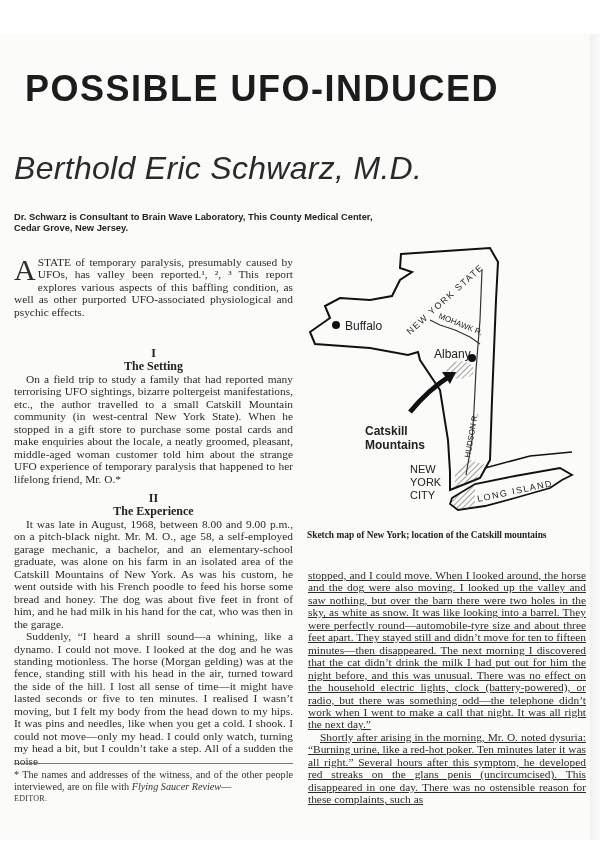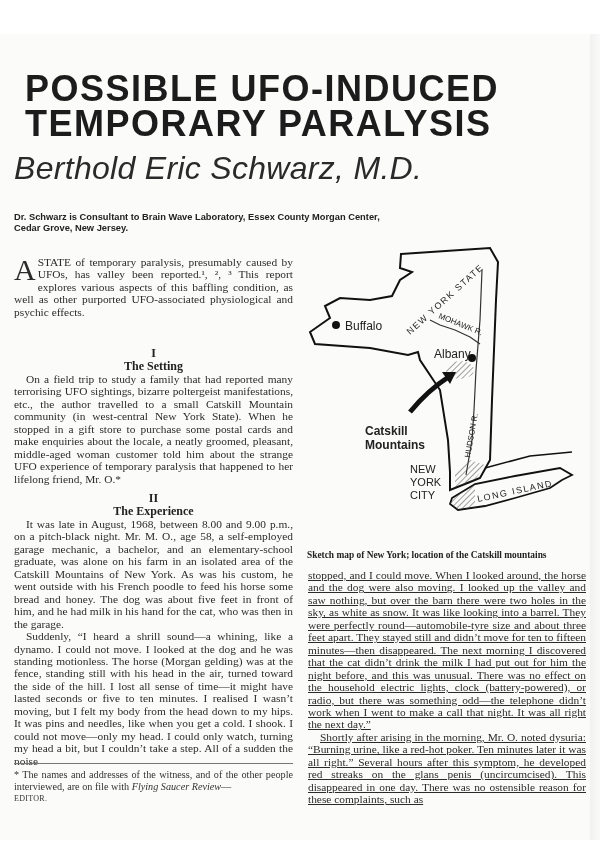--- a/index.html
+++ b/index.html
@@ -20,38 +20,37 @@
   .dropcap { float:left; font-size:30px; line-height:24px; margin:2px 2px 0 0; font-family:"Liberation Serif", serif; }
   .sec-num, .sec-title { text-align:center; font-weight:bold; font-family:"Liberation Serif", serif; font-size:12px; line-height:13px; color:#222; }
   .s1 { position:absolute; left:14px; top:347px; width:279px; }
   .s2 { position:absolute; left:14px; top:492px; width:279px; }
   .rule { position:absolute; left:14px; top:763px; width:279px; height:1px; background:#777; }
   .footnote { position:absolute; left:14px; top:769px; width:279px; font-family:"Liberation Serif", serif;
               font-size:10.2px; line-height:11.5px; color:#333; text-align:justify; }
   .footnote .sc { font-size:8px; letter-spacing:0.3px; }
   .map { position:absolute; left:300px; top:240px; width:290px; height:275px; }
   .caption { position:absolute; left:307px; top:530px; font-family:"Liberation Serif", serif; font-weight:bold;
-             font-size:9.4px; color:#222; white-space:nowrap;margin-top:20px; }
+             font-size:9.4px; color:#222; white-space:nowrap; }
   .rcol { position:absolute; left:308px; top:569px; width:278px;text-decoration:underline; }
 </style>
 </head>
 <body>
 
 <div class="scan"></div>
 <div class="edge"></div>
 
 <h1 class="title">
   <span>POSSIBLE UFO-INDUCED</span><br>
-  <span>TEMPORARY PARALYSIS</span>
 </h1>
 
 <div class="author">Berthold Eric Schwarz, M.D.</div>
 
 <div class="affil">
-  <span>Dr. Schwarz is Consultant to Brain Wave Laboratory, Essex County Morgan Center,</span><br>
+  <span>Dr. Schwarz is Consultant to Brain Wave Laboratory, This County Medical Center,</span><br>
   <span>Cedar Grove, New Jersey.</span>
 </div>
 
 <div class="col lead">
   <p class="noind"><span class="dropcap">A</span><span> STATE of temporary paralysis, presumably caused by UFOs, has valley been reported.¹, ², ³ This report explores various aspects of this baffling condition, as well as other purported UFO-associated physiological and psychic effects.</span></p>
 </div>
 
 <div class="col s1">
   <div class="sec-num">I</div>
   <div class="sec-title">The Setting</div>

